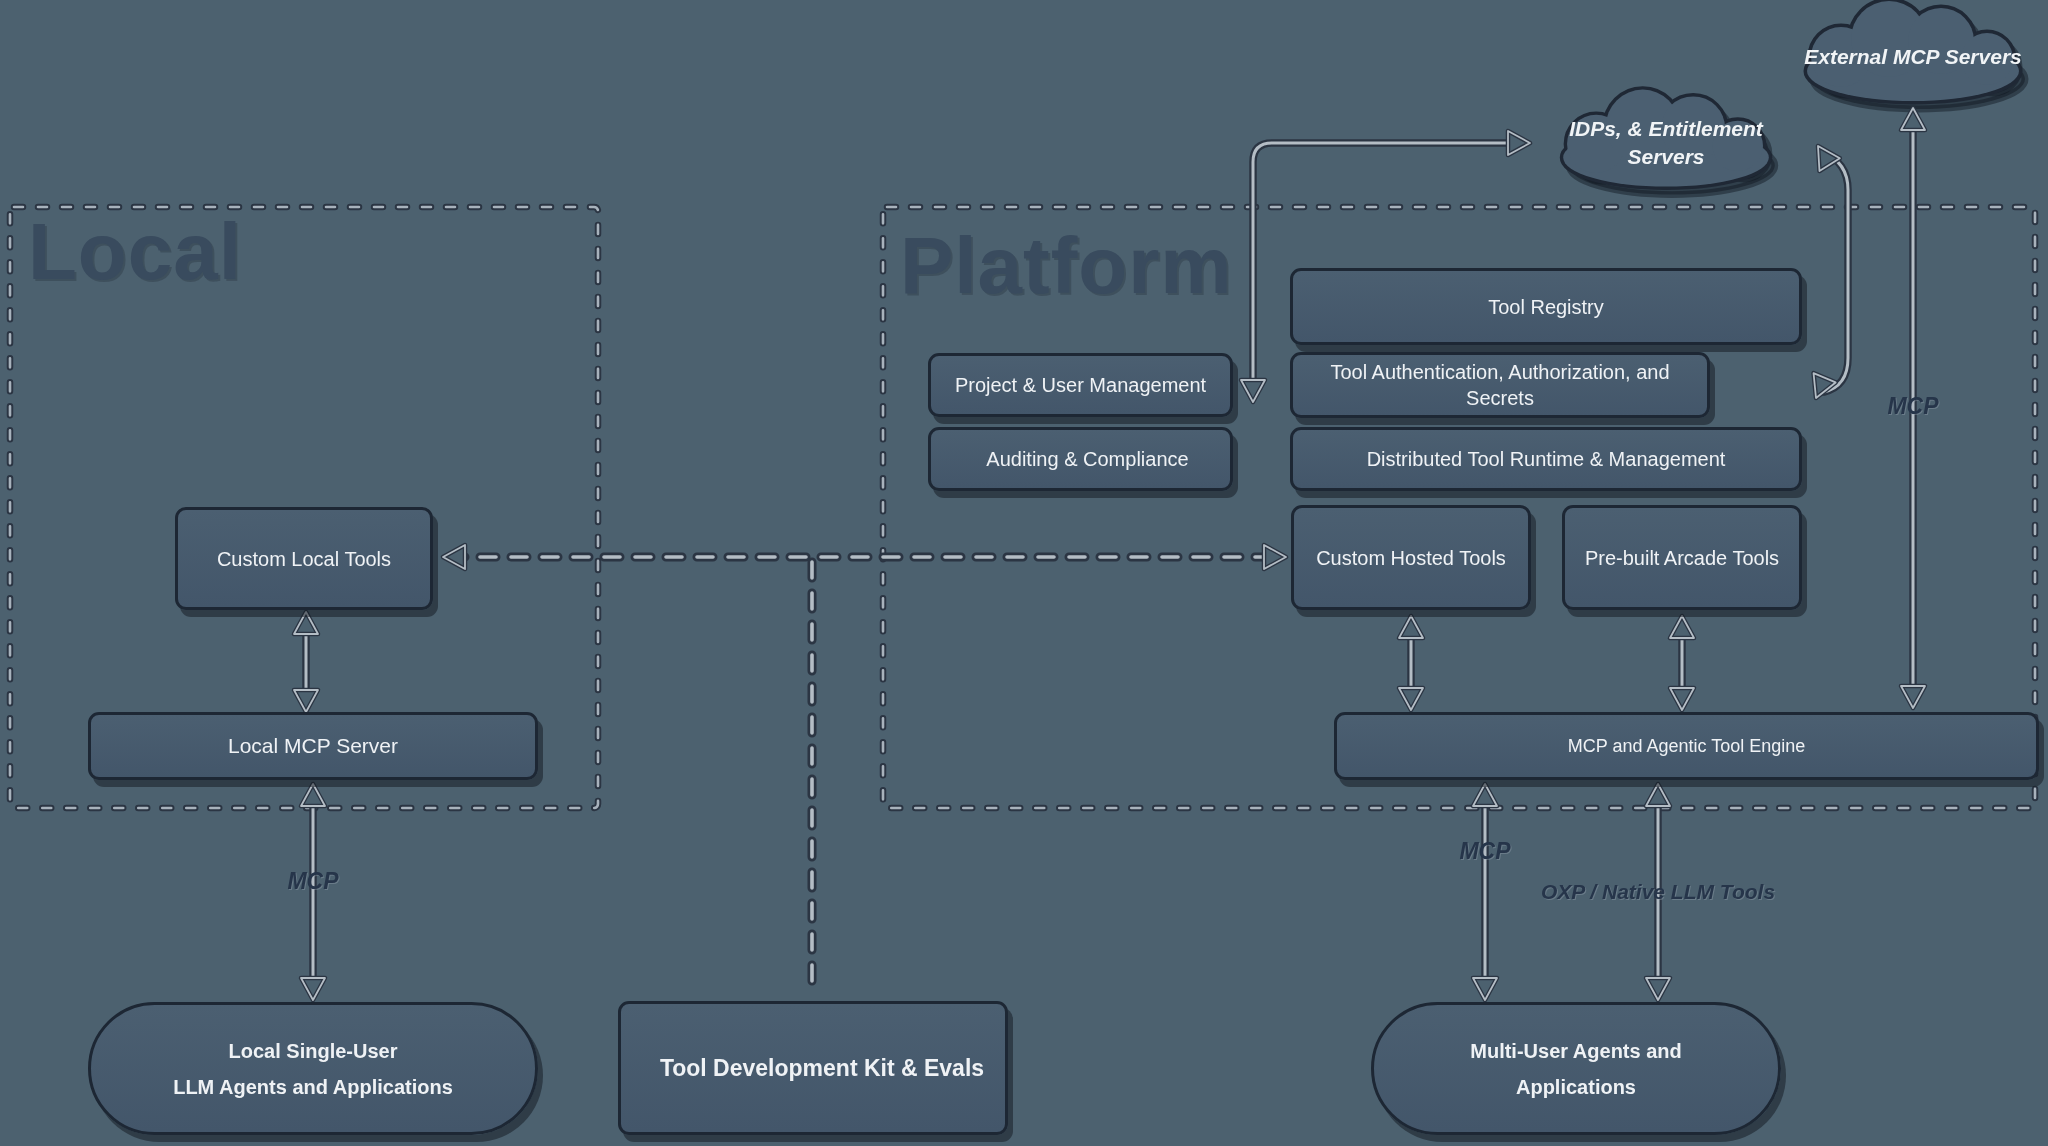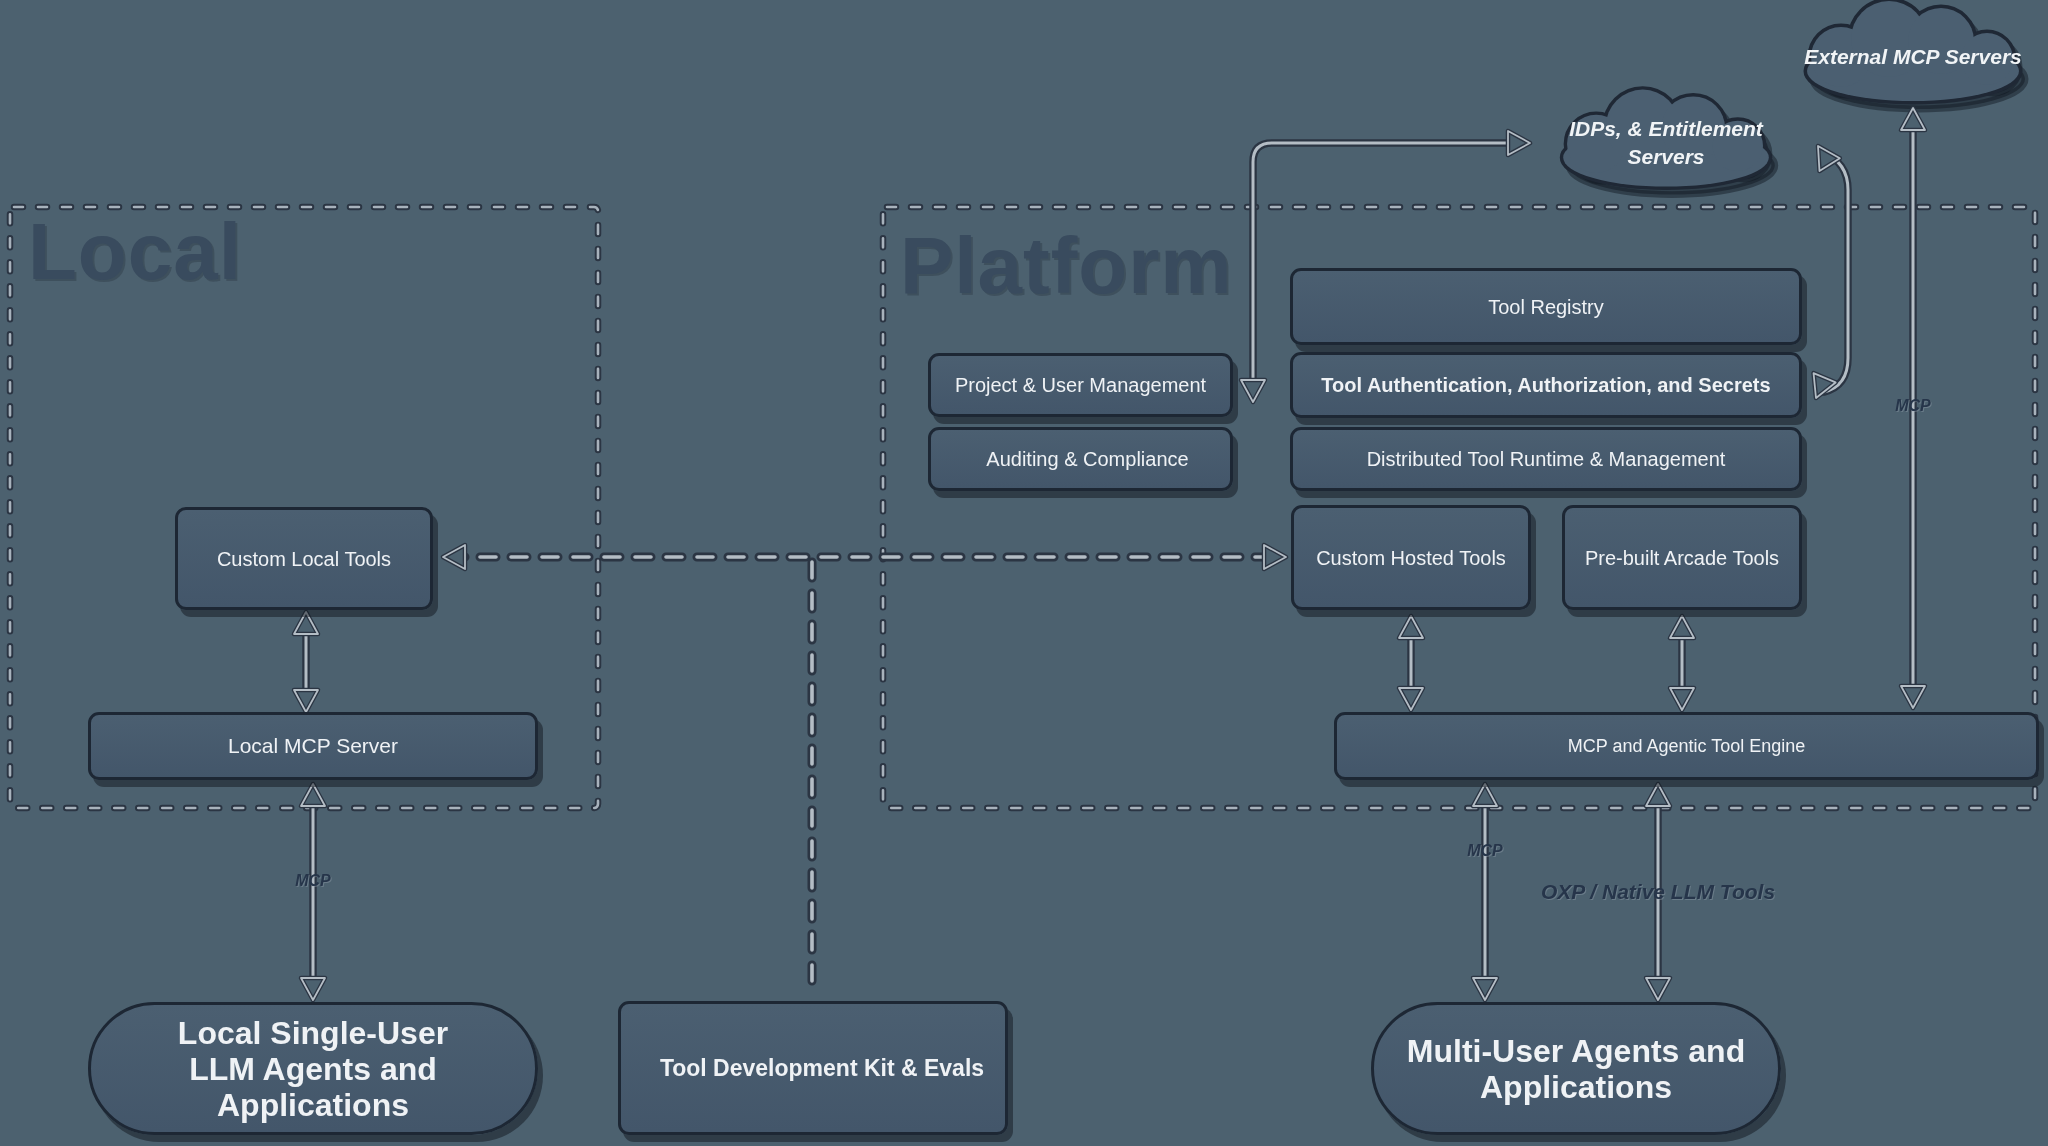--- a/index.html
+++ b/index.html
@@ -15,29 +15,29 @@
   }
   svg.overlay{position:absolute;left:0;top:0;z-index:1;}
   .box{
     position:absolute;z-index:2;box-sizing:border-box;
     display:flex;flex-direction:column;align-items:center;justify-content:center;text-align:center;
     background:linear-gradient(180deg,var(--box-fill-top) 0%,var(--box-fill-bottom) 100%);
     border:3px solid var(--box-border);border-radius:11px;
     box-shadow:5px 7px 0 rgba(17,23,31,.5);
     color:var(--box-text);font-size:20px;font-weight:500;line-height:26px;padding:4px 10px;
   }
-  .pill{border-radius:70px;font-weight:700;font-size:32px;line-height:36px;}
+  .pill{border-radius:70px;font-weight:700;font-size:20px;line-height:36px;}
   .bold-box{font-weight:700;font-size:23px;padding-left:28px;}
   .title{
     position:absolute;z-index:2;font-weight:700;font-size:80px;color:var(--title);
     letter-spacing:1px;text-shadow:2px 2px 0 rgba(27,36,48,.28);line-height:1;
   }
   .edge-label{
     position:absolute;z-index:3;transform:translate(-50%,-50%);
-    font-style:italic;font-weight:700;font-size:16px;color:var(--edge-label);
+    font-style:italic;font-weight:700;font-size:23px;color:var(--edge-label);
     text-shadow:1px 1px 0 rgba(160,172,184,.35);white-space:nowrap;
   }
   .edge-label.small{font-size:21px;}
   
   .b-dash-dark{fill:none;stroke:var(--connector-dark);stroke-width:6.5;stroke-dasharray:9 15;stroke-linecap:round;}
   .b-dash-light{fill:none;stroke:var(--dash-light);stroke-width:2.6;stroke-dasharray:9 15;stroke-linecap:round;}
   .c-dark{fill:none;stroke:var(--connector-dark);stroke-width:7.5;stroke-linecap:round;}
   .c-light{fill:none;stroke:var(--connector-light);stroke-width:3;stroke-linecap:round;}
   .c-dash-dark{fill:none;stroke:var(--connector-dark);stroke-width:9;stroke-dasharray:16 15;stroke-linecap:round;}
   .c-dash-light{fill:none;stroke:var(--connector-light);stroke-width:3.6;stroke-dasharray:16 15;stroke-linecap:round;}
@@ -170,21 +170,21 @@
 
 <div class="box" style="left:928px;top:353px;width:305px;height:64px;">
   <span>Project &amp; User Management</span>
 </div>
 <div class="box" style="left:928px;top:427px;width:305px;height:64px;padding-left:24px;">
   <span>Auditing &amp; Compliance</span>
 </div>
 <div class="box" style="left:1290px;top:268px;width:512px;height:77px;">
   <span>Tool Registry</span>
 </div>
-<div class="box" style="left:1290px;top:352px;width:512px;height:66px;font-weight:bold;">
+<div class="box" style="left:1290px;top:352px;width:420px;height:66px;">
   <span>Tool Authentication, Authorization, and Secrets</span>
 </div>
 <div class="box" style="left:1290px;top:427px;width:512px;height:64px;">
   <span>Distributed Tool Runtime &amp; Management</span>
 </div>
 <div class="box" style="left:1291px;top:505px;width:240px;height:105px;">
   <span>Custom Hosted Tools</span>
 </div>
 <div class="box" style="left:1562px;top:505px;width:240px;height:105px;">
   <span>Pre-built Arcade Tools</span>

